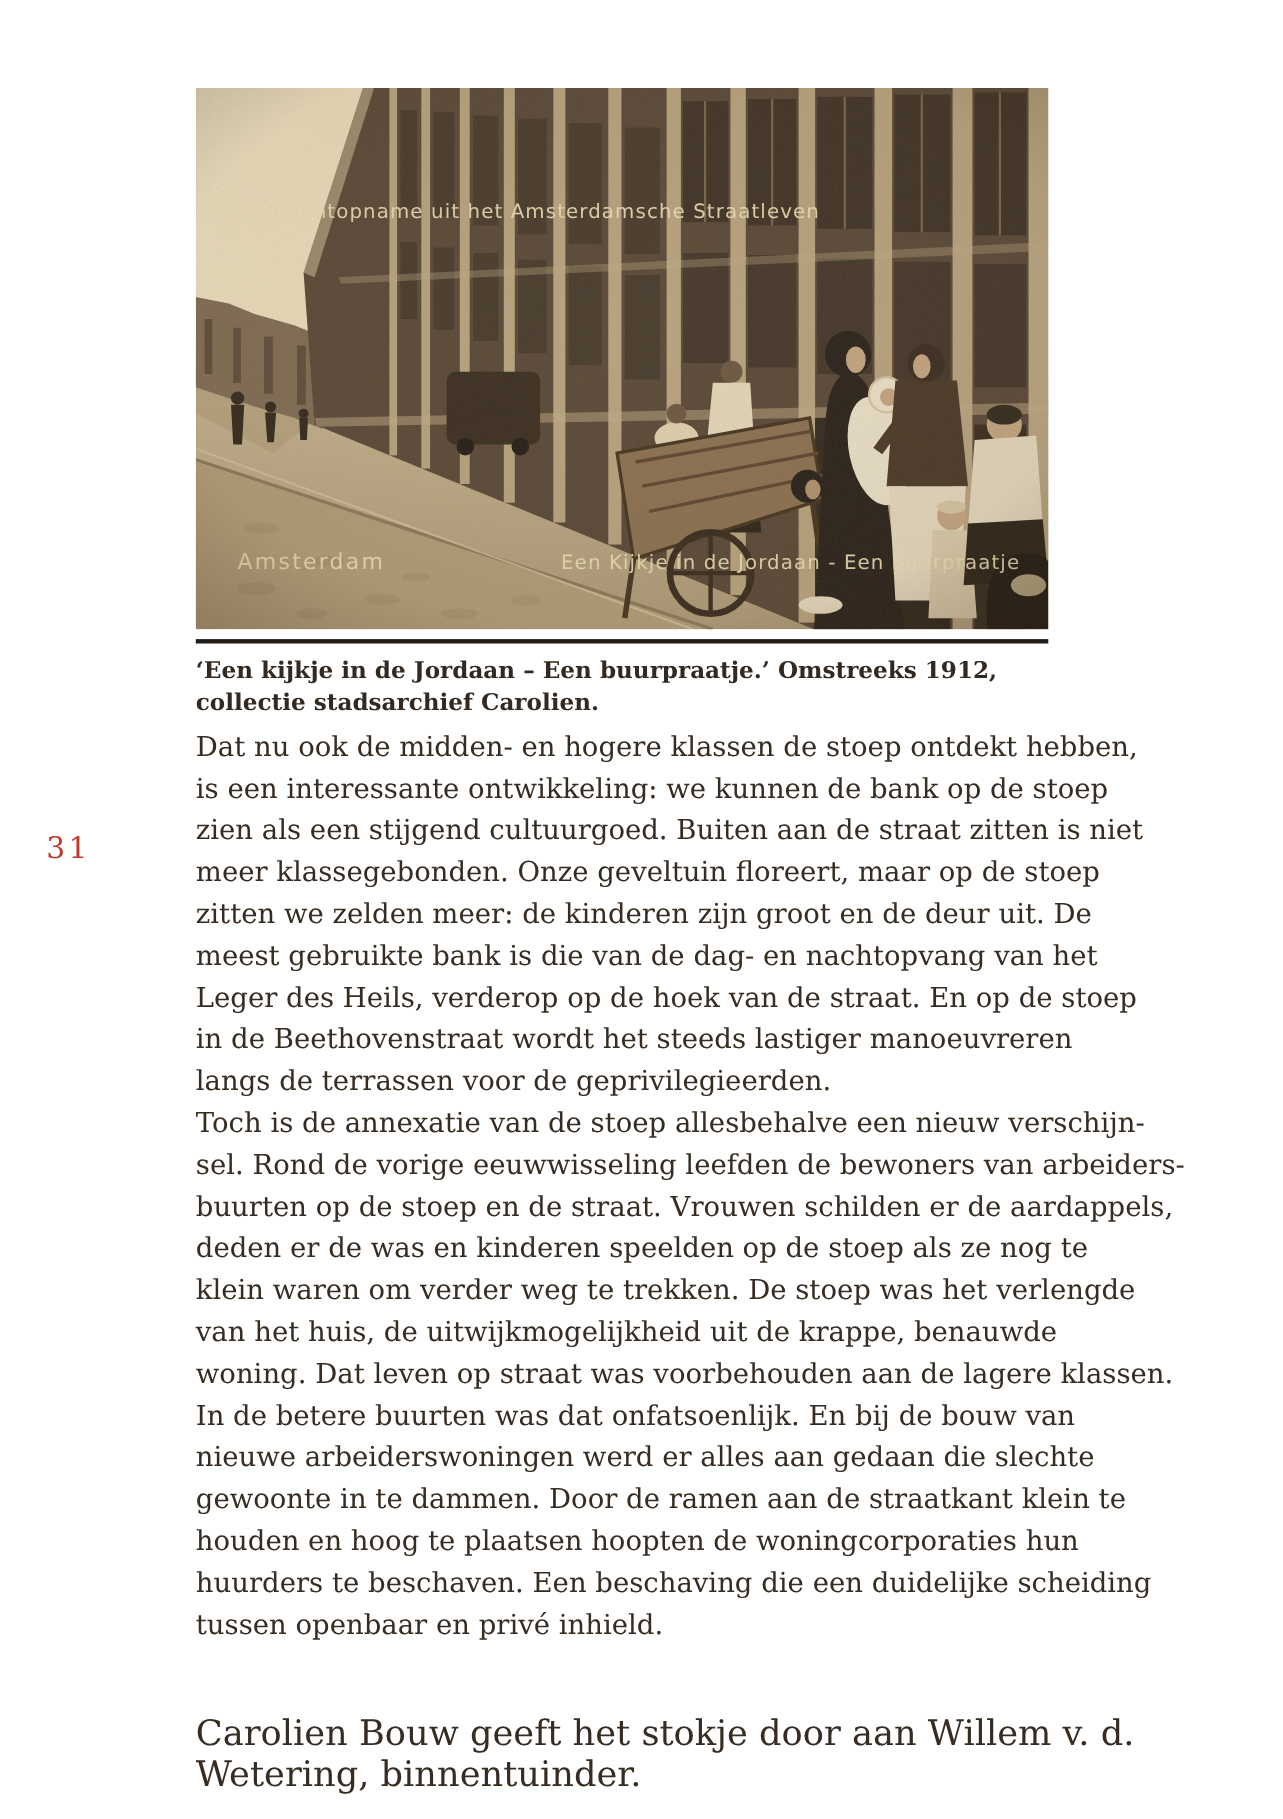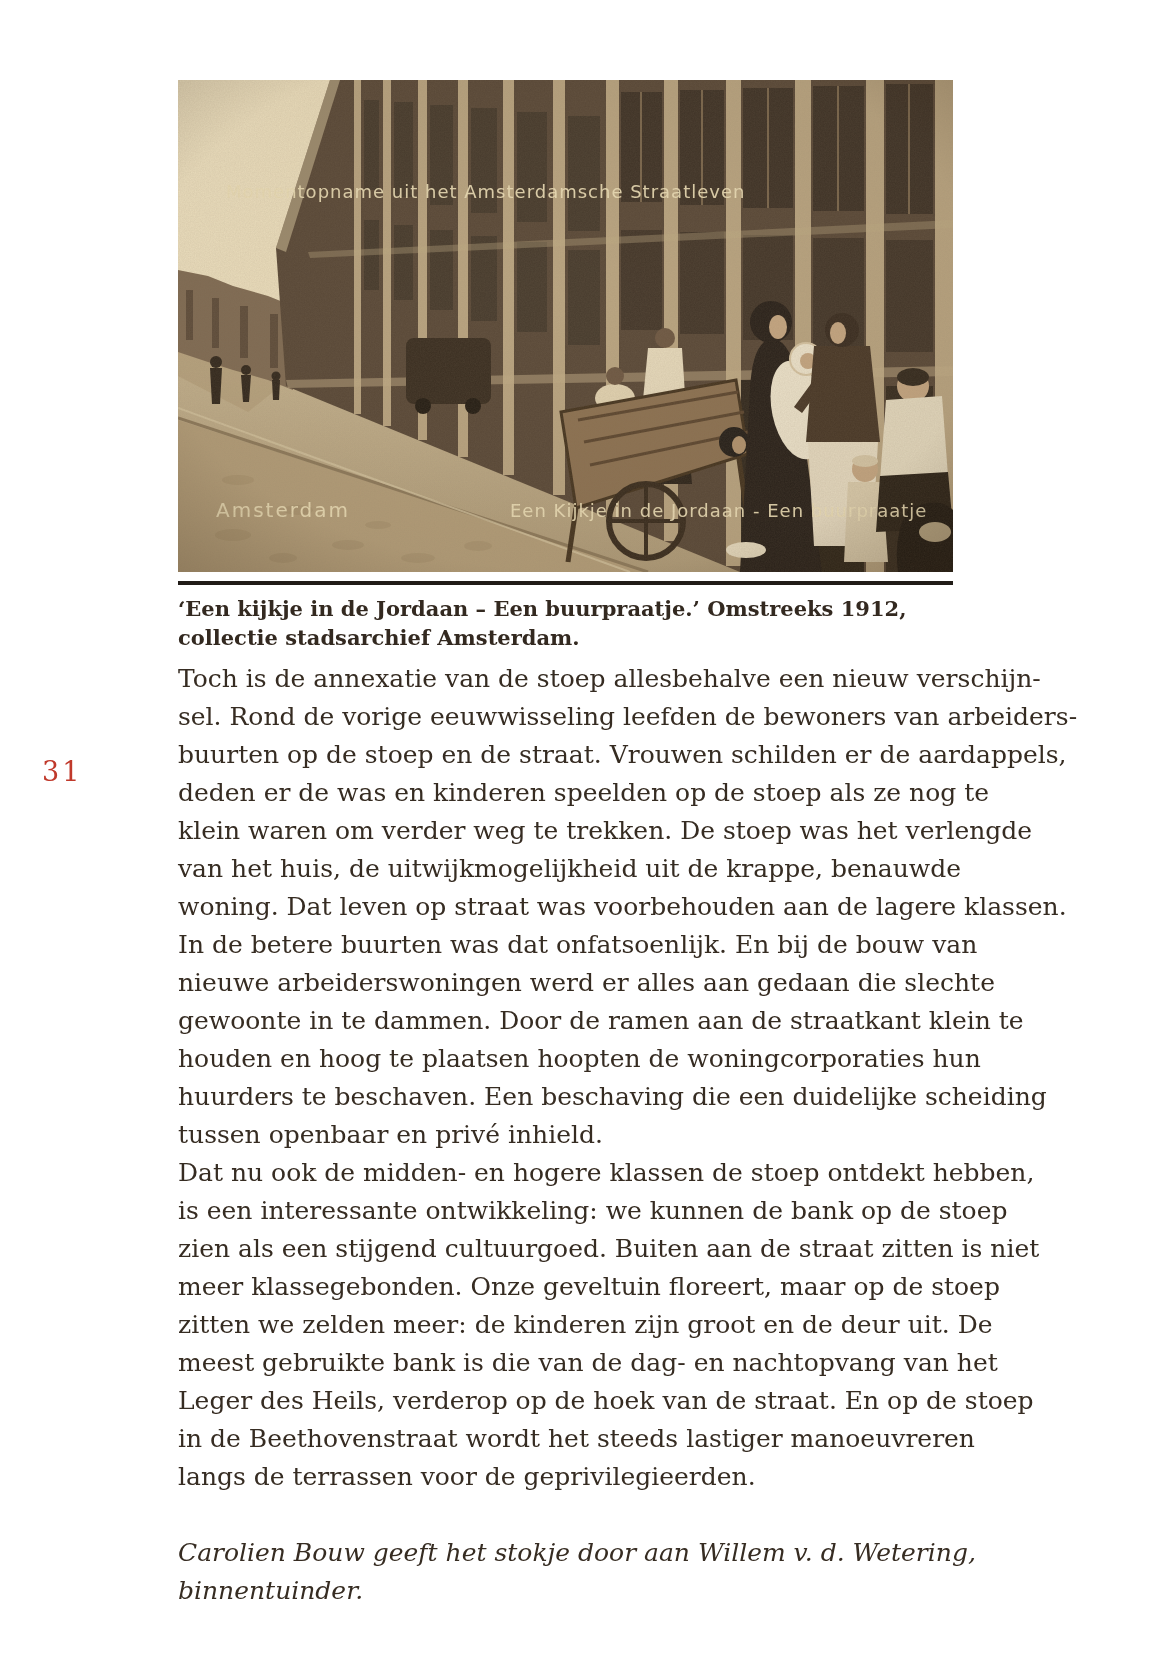--- a/index.html
+++ b/index.html
@@ -34,23 +34,22 @@
     white-space:pre-line;
   }
   .bodytext {
     position:absolute; left:178px; top:660px;
     width:980px;
     font-size:25px; line-height:38px;
     color:#362c22;
   }
   .para { white-space:pre-line; }
   .closing {
-    margin-top:38px;
-    font-style:italic;
-    font-size:25px;
+    margin-top:60px;
+    font-size:32px;
     white-space:pre-line;
   }
   .pagenum {
     position:absolute; left:42px; top:756px;
     font-size:27px;
     letter-spacing:3px;
     color:var(--accent,#c0392b);
     text-align:center;
   }
 </style>
@@ -250,43 +249,43 @@
       <text class="photo-overlay-text" x="332" y="437" font-size="18" letter-spacing="1" fill="#f0e2ba">Een Kijkje in de Jordaan - Een buurpraatje</text>
 
       <rect x="0" y="0" width="775" height="492" filter="url(#grainF)"></rect>
       <rect x="0" y="0" width="775" height="492" fill="url(#vignette)"></rect>
     </svg>
   </div>
 
   <div class="rule"></div>
 
   <div class="caption">‘Een kijkje in de Jordaan – Een buurpraatje.’ Omstreeks 1912,
-collectie stadsarchief Amsterdam.</div>
+collectie stadsarchief Carolien.</div>
 
   <div class="pagenum">31</div>
 
   <div class="bodytext">
+    <div class="para">Dat nu ook de midden- en hogere klassen de stoep ontdekt hebben,
+is een interessante ontwikkeling: we kunnen de bank op de stoep
+zien als een stijgend cultuurgoed. Buiten aan de straat zitten is niet
+meer klassegebonden. Onze geveltuin floreert, maar op de stoep
+zitten we zelden meer: de kinderen zijn groot en de deur uit. De
+meest gebruikte bank is die van de dag- en nachtopvang van het
+Leger des Heils, verderop op de hoek van de straat. En op de stoep
+in de Beethovenstraat wordt het steeds lastiger manoeuvreren
+langs de terrassen voor de geprivilegieerden.</div>
     <div class="para">Toch is de annexatie van de stoep allesbehalve een nieuw verschijn-
 sel. Rond de vorige eeuwwisseling leefden de bewoners van arbeiders-
 buurten op de stoep en de straat. Vrouwen schilden er de aardappels,
 deden er de was en kinderen speelden op de stoep als ze nog te
 klein waren om verder weg te trekken. De stoep was het verlengde
 van het huis, de uitwijkmogelijkheid uit de krappe, benauwde
 woning. Dat leven op straat was voorbehouden aan de lagere klassen.
 In de betere buurten was dat onfatsoenlijk. En bij de bouw van
 nieuwe arbeiderswoningen werd er alles aan gedaan die slechte
 gewoonte in te dammen. Door de ramen aan de straatkant klein te
 houden en hoog te plaatsen hoopten de woningcorporaties hun
 huurders te beschaven. Een beschaving die een duidelijke scheiding
 tussen openbaar en privé inhield.</div>
-    <div class="para">Dat nu ook de midden- en hogere klassen de stoep ontdekt hebben,
-is een interessante ontwikkeling: we kunnen de bank op de stoep
-zien als een stijgend cultuurgoed. Buiten aan de straat zitten is niet
-meer klassegebonden. Onze geveltuin floreert, maar op de stoep
-zitten we zelden meer: de kinderen zijn groot en de deur uit. De
-meest gebruikte bank is die van de dag- en nachtopvang van het
-Leger des Heils, verderop op de hoek van de straat. En op de stoep
-in de Beethovenstraat wordt het steeds lastiger manoeuvreren
-langs de terrassen voor de geprivilegieerden.</div>
     <div class="closing">Carolien Bouw geeft het stokje door aan Willem v. d. Wetering, binnentuinder.</div>
   </div>
 
 </div>
 
 </body></html>

